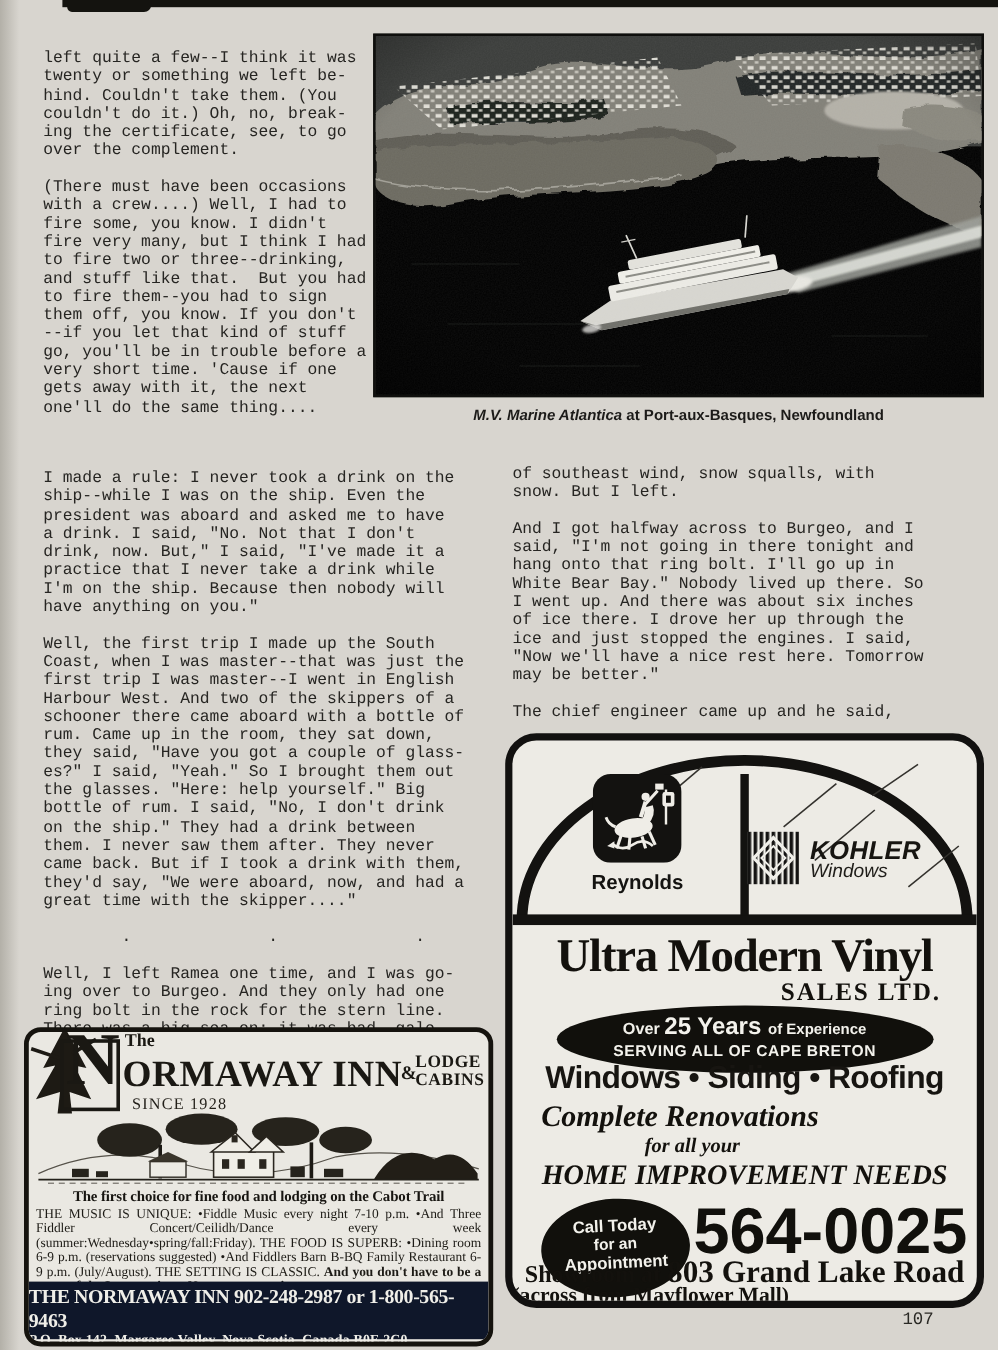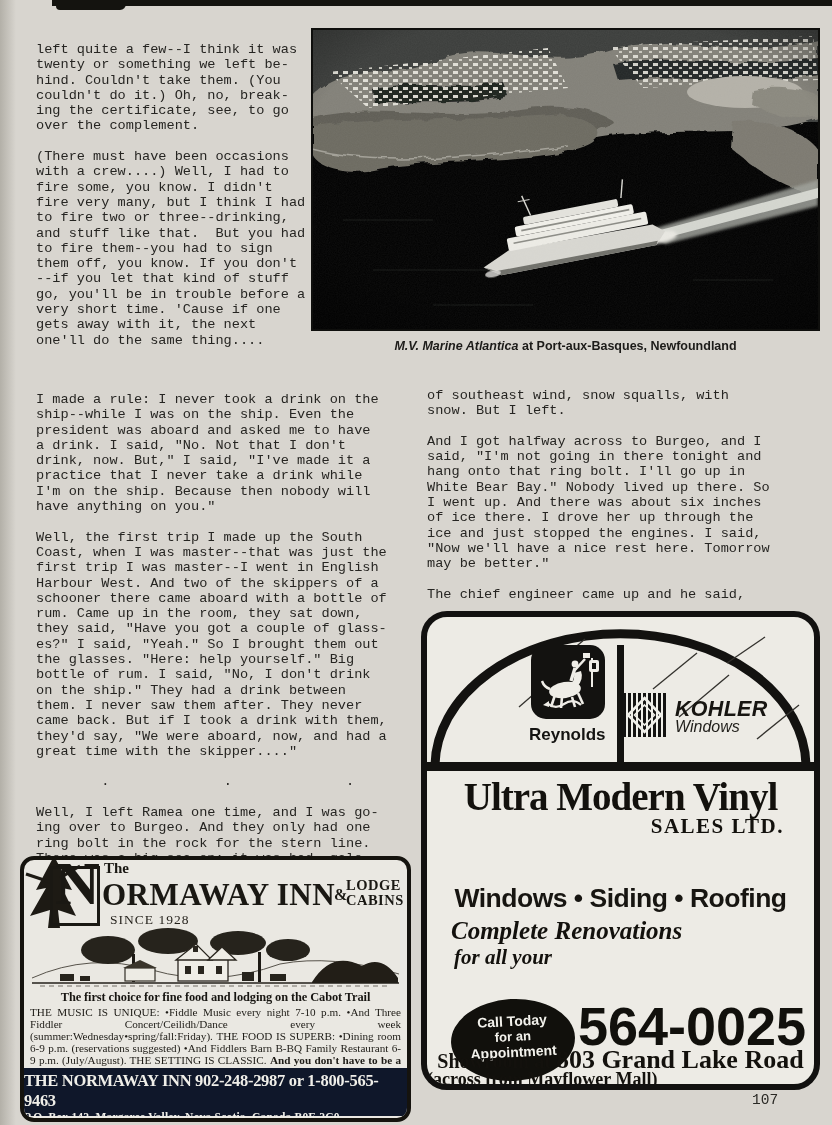--- a/index.html
+++ b/index.html
@@ -60,43 +60,43 @@
   .nw-band{position:absolute;left:0px;top:208px;width:383px;height:48px;background:#0f172a;
     color:#efeee8;text-align:left;}
   .nw-band .l1{font-family:"Liberation Serif",serif;font-weight:bold;font-size:16.5px;
     letter-spacing:-0.3px;padding-top:3px;}
   .nw-band .l2{font-family:"Liberation Serif",serif;font-weight:bold;font-size:11.5px;letter-spacing:0.2px;}
 
   
   .ad-vinyl{position:absolute;left:421px;top:611px;width:399px;height:479px;
     border:6px solid #121110;border-radius:26px;background:#edebe5;box-sizing:border-box;overflow:hidden;}
   .uv-window{position:absolute;left:0;top:0;}
-  .uv-reynolds{position:absolute;left:66px;top:28px;width:76px;text-align:right;margin-left:36px;}
+  .uv-reynolds{position:absolute;left:66px;top:28px;width:76px;text-align:center;}
   .uv-reynolds .rlabel{font-size:17px;font-weight:bold;color:#141311;margin-top:2px;}
   .uv-kohler{position:absolute;left:196px;top:76px;display:flex;align-items:flex-start;}
   .uv-kohler .ktext{margin-left:9px;margin-top:6px;}
   .uv-kohler .kname{font-size:21.5px;font-weight:800;font-style:italic;color:#171511;letter-spacing:0.3px;line-height:20px;}
   .uv-kohler .ksub{font-size:16px;font-style:italic;color:#201e1a;line-height:16px;}
   .uv-title{position:absolute;left:0;top:157px;width:100%;text-align:center;
     font-family:"Liberation Serif",serif;font-weight:bold;font-size:39px;letter-spacing:-1px;color:#13110d;}
   .uv-sales{position:absolute;right:30px;top:197px;
     font-family:"Liberation Serif",serif;font-weight:bold;font-size:21px;letter-spacing:1.5px;color:#13110d;}
   .uv-oval1{position:absolute;left:50%;top:221px;transform:translateX(-50%);
     width:314px;height:56px;background:#11100c;border-radius:50%;color:#f3f2ec;text-align:center;}
   .uv-oval1 .o1a{padding-top:8px;line-height:20px;}
   .uv-oval1 .w1{font-size:13.5px;font-weight:bold;}
   .uv-oval1 .w2{font-size:20px;font-weight:bold;}
   .uv-oval1 .w3{font-size:12.5px;font-weight:bold;}
   .uv-oval1 .o1b{font-size:13px;font-weight:bold;letter-spacing:0.5px;line-height:15px;}
   .uv-services{position:absolute;left:0;top:266px;width:100%;text-align:center;
     font-size:26.5px;font-weight:bold;color:#171511;letter-spacing:-0.5px;}
   .uv-reno1{position:absolute;left:24px;top:300px;
     font-family:"Liberation Serif",serif;font-weight:bold;font-style:italic;font-size:25px;color:#13110d;}
-  .uv-reno2{position:absolute;left:0px;top:328px;width:300px;text-align:left;
-    font-family:"Liberation Serif",serif;font-weight:bold;font-style:italic;font-size:21px;color:#13110d;margin-left:27px;}
+  .uv-reno2{position:absolute;left:0px;top:328px;width:300px;text-align:center;
+    font-family:"Liberation Serif",serif;font-weight:bold;font-style:italic;font-size:17px;color:#13110d;}
   .uv-reno3{position:absolute;left:0;top:350px;width:100%;text-align:center;
     font-family:"Liberation Serif",serif;font-weight:bold;font-style:italic;font-size:23.5px;color:#13110d;}
   .uv-call{position:absolute;left:24px;top:382px;width:124px;height:82px;background:#11100c;
     border-radius:50%;color:#f3f2ec;text-align:center;transform:rotate(-3deg);}
   .uv-call .c1{font-size:14px;font-weight:bold;padding-top:14px;line-height:16px;}
   .uv-call .c2{font-size:13px;font-weight:bold;line-height:15px;}
   .uv-call .c3{font-size:14px;font-weight:bold;line-height:16px;}
   .uv-phone{position:absolute;left:142px;top:378px;width:246px;text-align:center;
     font-size:54px;font-weight:bold;color:#11100c;letter-spacing:0px;}
   .uv-showroom{position:absolute;left:0;top:428px;width:100%;text-align:center;
@@ -358,23 +358,28 @@
         <path d="M21.5,5 L38,22 L21.5,39 L5,22 Z" fill="none" stroke="#f0efe9" stroke-width="2.6"></path>
         <path d="M21.5,12 L31.5,22 L21.5,32 L11.5,22 Z" fill="none" stroke="#f0efe9" stroke-width="1.6"></path>
       </svg>
       <div class="ktext">
         <div class="kname">KOHLER</div>
         <div class="ksub">Windows</div>
       </div>
     </div>
     <div class="uv-title">Ultra Modern Vinyl</div>
     <div class="uv-sales">SALES LTD.</div>
+    <div class="uv-oval1">
+      <div class="o1a"><span class="w1">Over </span><span class="w2">25 Years </span><span class="w3">of Experience</span></div>
+      <div class="o1b">SERVING ALL OF CAPE BRETON</div>
+    </div>
     <div class="uv-services">Windows • Siding • Roofing</div>
     <div class="uv-reno1">Complete Renovations</div>
     <div class="uv-reno2">for all your</div>
+    <div class="uv-reno3">HOME IMPROVEMENT NEEDS</div>
     <div class="uv-call">
       <div class="c1">Call Today</div>
       <div class="c2">for an</div>
       <div class="c3">Appointment</div>
     </div>
     <div class="uv-phone">564-0025</div>
     <div class="uv-showroom"><span>Showroom at </span><span class="addr">803 Grand Lake Road</span></div>
     <div class="uv-across">(across from Mayflower Mall)</div>
   </div>
 

